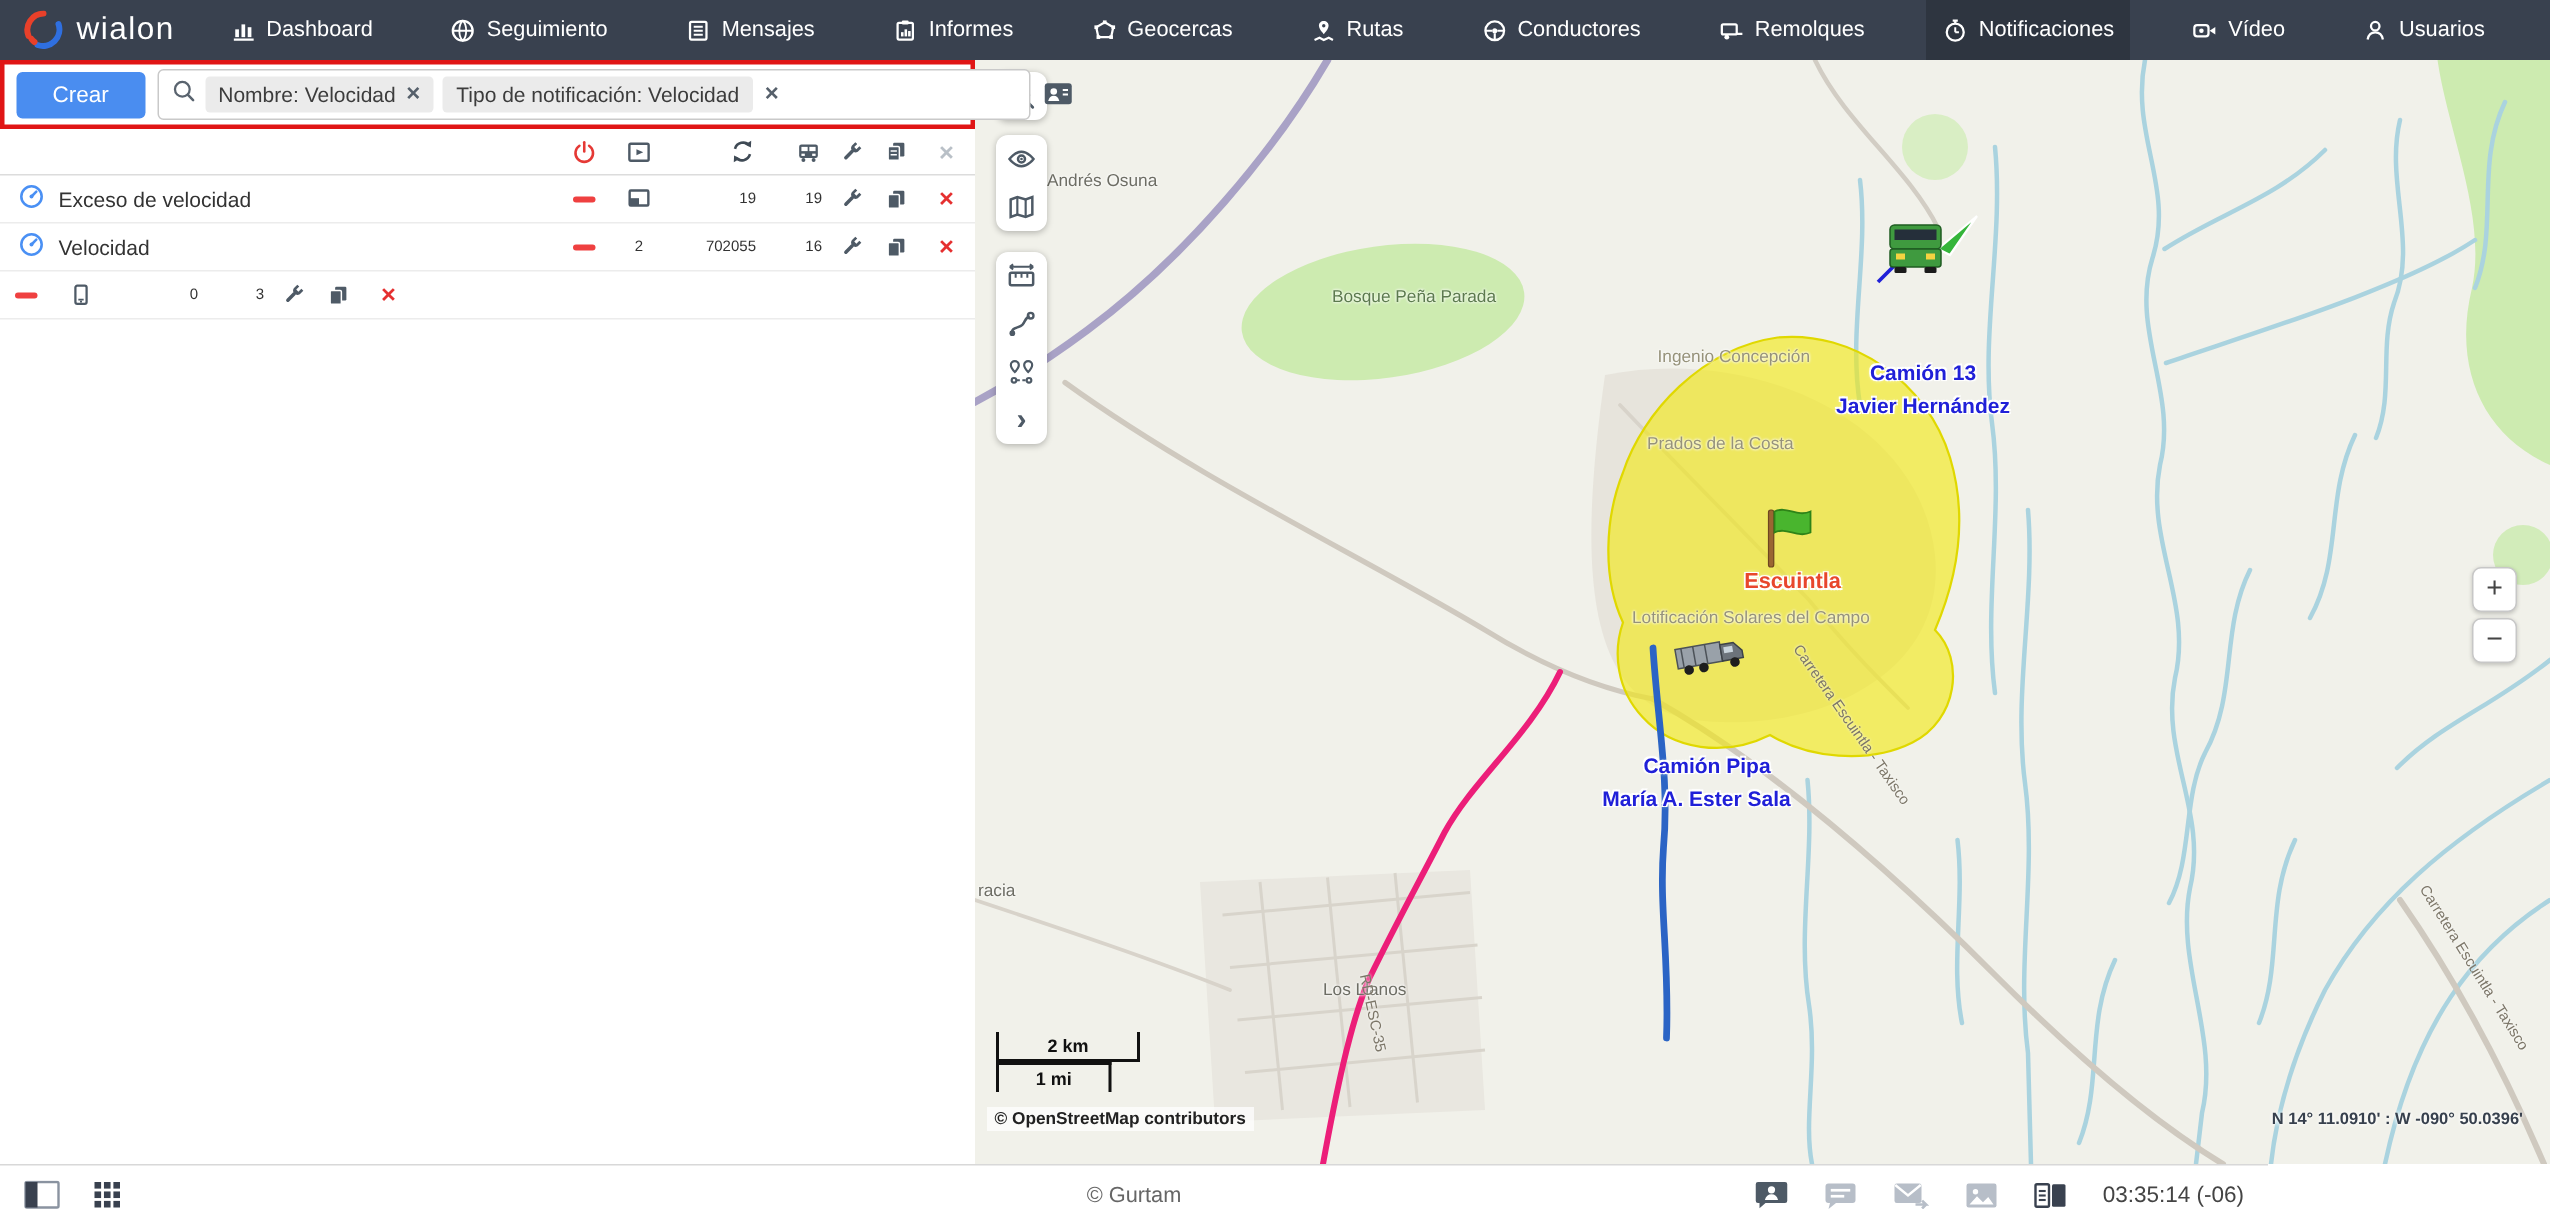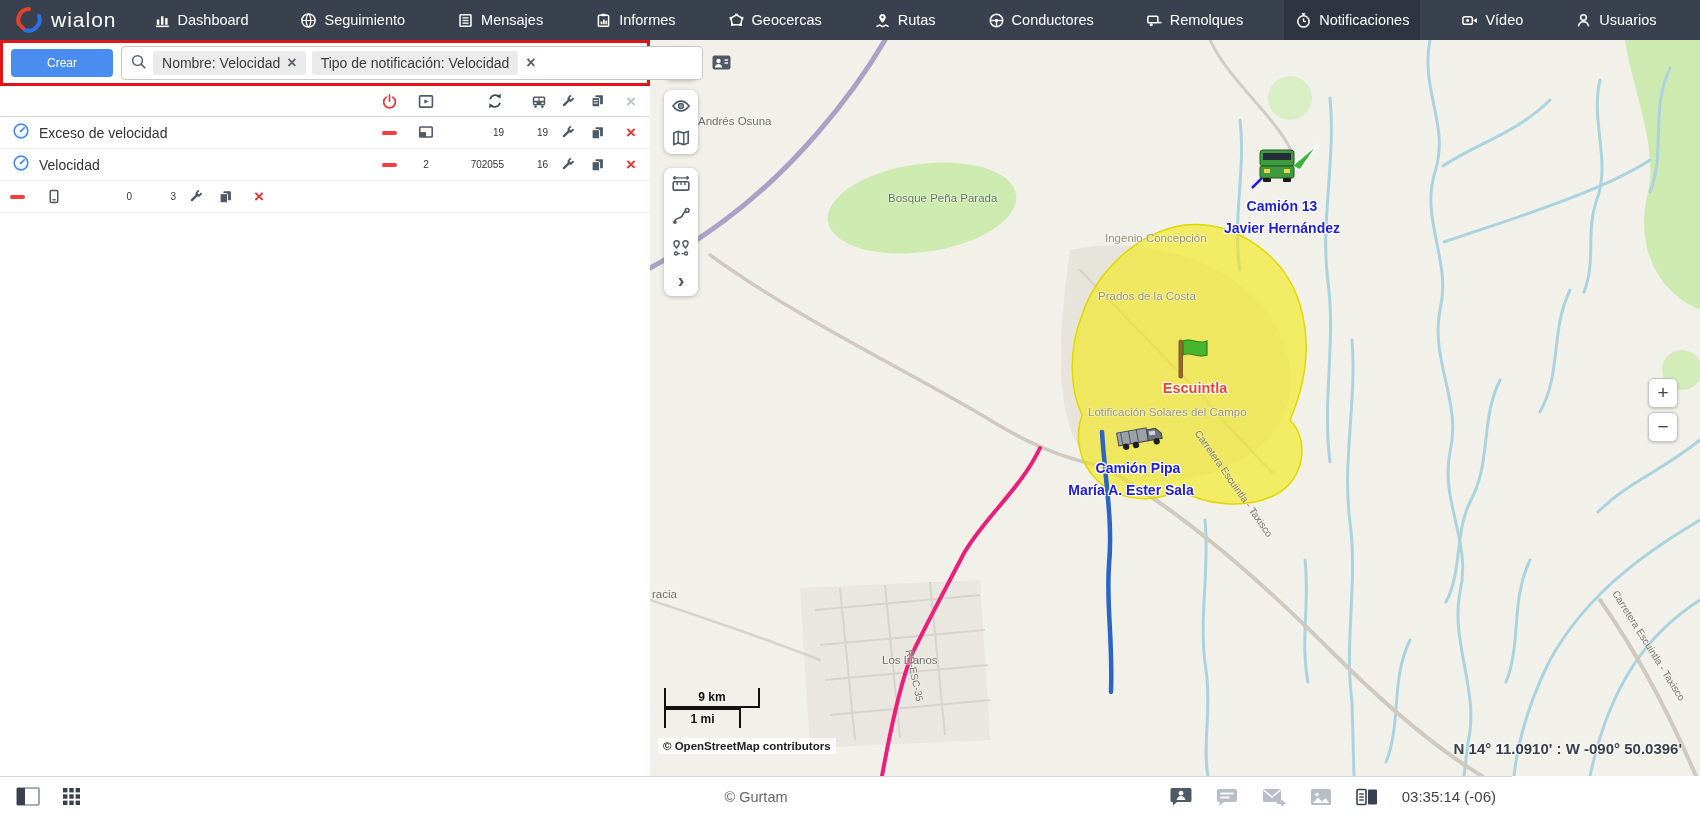--- a/index.html
+++ b/index.html
@@ -17,21 +17,21 @@
   .nav-item svg { display:block; }
   .nav-right { margin-left:auto; display:flex; align-items:center; gap:4px; padding-right:14px; }
   .nav-iconbtn { display:flex; align-items:center; justify-content:center; width:34px; height:40px; cursor:pointer; }
   .kebab { display:flex; flex-direction:column; gap:3px; align-items:center; }
   .kebab i { width:3.5px; height:3.5px; border-radius:50%; background:#fff; }
   .user-label { font-size:14.5px; margin-left:2px; }
 
   
   .left-panel { position:absolute; left:0; top:40px; width:650px; height:736px; background:#fff; z-index:20; }
   .annotated-toolbar { position:absolute; left:0; top:0; width:650px; height:46px; border:3px solid #e01515; background:#fff; display:flex; align-items:center; gap:8px; padding:0 8px; }
-  .create-btn { background:#4a8df0; color:#fff; border:none; border-radius:4px; font-size:12px; padding:7px 36px; cursor:pointer; font-family:inherit; }
+  .create-btn { background:#4a8df0; color:#fff; border:none; border-radius:4px; font-size:15px; padding:7px 24px; cursor:pointer; font-family:inherit; }
   .searchbox { flex:0 0 auto; display:flex; align-items:center; gap:6px; height:34px; width:582px; border:1px solid #c9c9c9; border-radius:4px; background:#fff; padding:0 8px; }
   .chip { display:flex; align-items:center; gap:7px; background:#ebebeb; border-radius:3px; padding:4px 9px; font-size:14px; color:#3c3c3c; white-space:nowrap; }
   .chip .x, .standalone-x { color:#56606b; font-size:16px; line-height:1; cursor:pointer; font-weight:bold; }
   .standalone-x { margin-left:2px; }
   .addrbook-btn { margin-left:auto; cursor:pointer; display:flex; align-items:center; }
 
   
   .ntable { position:absolute; left:0; top:46px; width:650px; }
   .trow { display:flex; align-items:center; height:32px; border-bottom:1px solid #ececec; }
   .trow.head { height:31px; border-bottom:1px solid #dcdcdc; }
@@ -45,38 +45,38 @@
   .grayx { color:#b9c0c7; font-size:17px; font-weight:bold; line-height:1; cursor:pointer; }
 
   
   .map { position:absolute; left:650px; top:40px; width:1050px; height:736px; background:#f1f1ea; overflow:hidden; z-index:10; }
   .map svg.base { position:absolute; left:0; top:0; }
   .maplabel { position:absolute; font-size:11.5px; color:#6d6d64; white-space:nowrap; text-shadow:0 0 2px #fff, 0 0 2px #fff; }
   .maplabel.green { color:#5c7a4e; }
   .maplabel.faint { color:#96927a; }
   .roadlabel { position:absolute; font-size:10px; color:#7c7668; white-space:nowrap; text-shadow:0 0 2px #fff; }
   .unit-label { position:absolute; font-size:14px; font-weight:bold; color:#2020d8; white-space:nowrap; transform:translateX(-50%);
-    text-shadow:-1px -1px 0 #fff,1px -1px 0 #fff,-1px 1px 0 #fff,1px 1px 0 #fff, 0 0 3px #fff; }
+    text-shadow:-1px -1px 0 #fff,1px -1px 0 #fff,-1px 1px 0 #fff,1px 1px 0 #fff, 0 0 3px #fff;margin-top:42px; }
   .geo-label { position:absolute; font-size:14.5px; font-weight:bold; color:#e8472b; white-space:nowrap; transform:translateX(-50%);
     text-shadow:-1px -1px 0 #fff,1px -1px 0 #fff,-1px 1px 0 #fff,1px 1px 0 #fff, 0 0 3px #fff;text-align:right; }
   .unit-marker { position:absolute; }
 
   .mtools { position:absolute; left:14px; z-index:30; }
   .mbox { width:34px; background:#fff; border-radius:8px; box-shadow:0 1px 4px rgba(0,0,0,.25); display:flex; flex-direction:column; align-items:center; }
   .mbtn { width:34px; height:32px; display:flex; align-items:center; justify-content:center; cursor:pointer; }
   .chev { font-size:20px; color:#4e5a66; font-weight:bold; line-height:1; }
 
   .zoombtns { position:absolute; right:22px; top:338px; display:flex; flex-direction:column; gap:4px; z-index:30; }
   .zbtn { width:30px; height:30px; background:#fff; border:1px solid #c7c7c7; border-radius:6px; font-size:19px; color:#444; display:flex; align-items:center; justify-content:center; cursor:pointer; box-shadow:0 1px 3px rgba(0,0,0,.2); }
 
   .scalebar { position:absolute; left:14px; top:648px; z-index:25; color:#111; }
   .sb-km { width:96px; border-left:2px solid #111; border-right:2px solid #111; border-bottom:2px solid #111; height:20px; display:flex; align-items:center; justify-content:center; font-size:12px; font-weight:bold; }
   .sb-mi { width:77px; border-left:2px solid #111; border-right:2px solid #111; border-top:2px solid #111; height:20px; display:flex; align-items:center; justify-content:center; font-size:12px; font-weight:bold; }
   .attribution { position:absolute; left:8px; top:698px; background:rgba(255,255,255,.72); font-size:11.5px; font-weight:bold; color:#222; padding:2px 5px; z-index:25; }
-  .coords { position:absolute; right:18px; top:700px; font-size:15px; font-weight:bold; color:#37404d; z-index:25; text-shadow:0 0 3px #fff,0 0 3px #fff; }
+  .coords { position:absolute; right:18px; top:700px; font-size:11px; font-weight:bold; color:#37404d; z-index:25; text-shadow:0 0 3px #fff,0 0 3px #fff; }
 
   
   .statusbar { position:absolute; left:0; top:776px; width:1512px; height:40px; background:#fff; border-top:1px solid #d8d8d8; display:flex; align-items:center; z-index:60; }
   .sb-left { display:flex; align-items:center; gap:22px; padding-left:16px; }
   .sb-center { position:absolute; left:0; right:0; text-align:center; font-size:14.5px; color:#666; pointer-events:none; }
   .sb-right { margin-left:auto; display:flex; align-items:center; gap:24px; padding-right:16px; }
   .sb-time { font-size:15px; color:#444; }
   .sbicon { cursor:pointer; display:flex; align-items:center; }
 </style>
 </head>
@@ -638,21 +638,21 @@
           </div>
       </div>
     </div>
 
     <div class="zoombtns">
       <div class="zbtn">+</div>
       <div class="zbtn">−</div>
     </div>
 
     <div class="scalebar">
-      <div class="sb-km">9 km</div>
+      <div class="sb-km">2 km</div>
       <div class="sb-mi">1 mi</div>
     </div>
     <div class="attribution">© OpenStreetMap contributors</div>
     <div class="coords">N 14° 11.0910' : W -090° 50.0396'</div>
   </div>
 
   <div class="statusbar">
     <div class="sb-left">
       <span class="sbicon">
         <svg width="24" height="19" viewBox="0 0 24 19">

